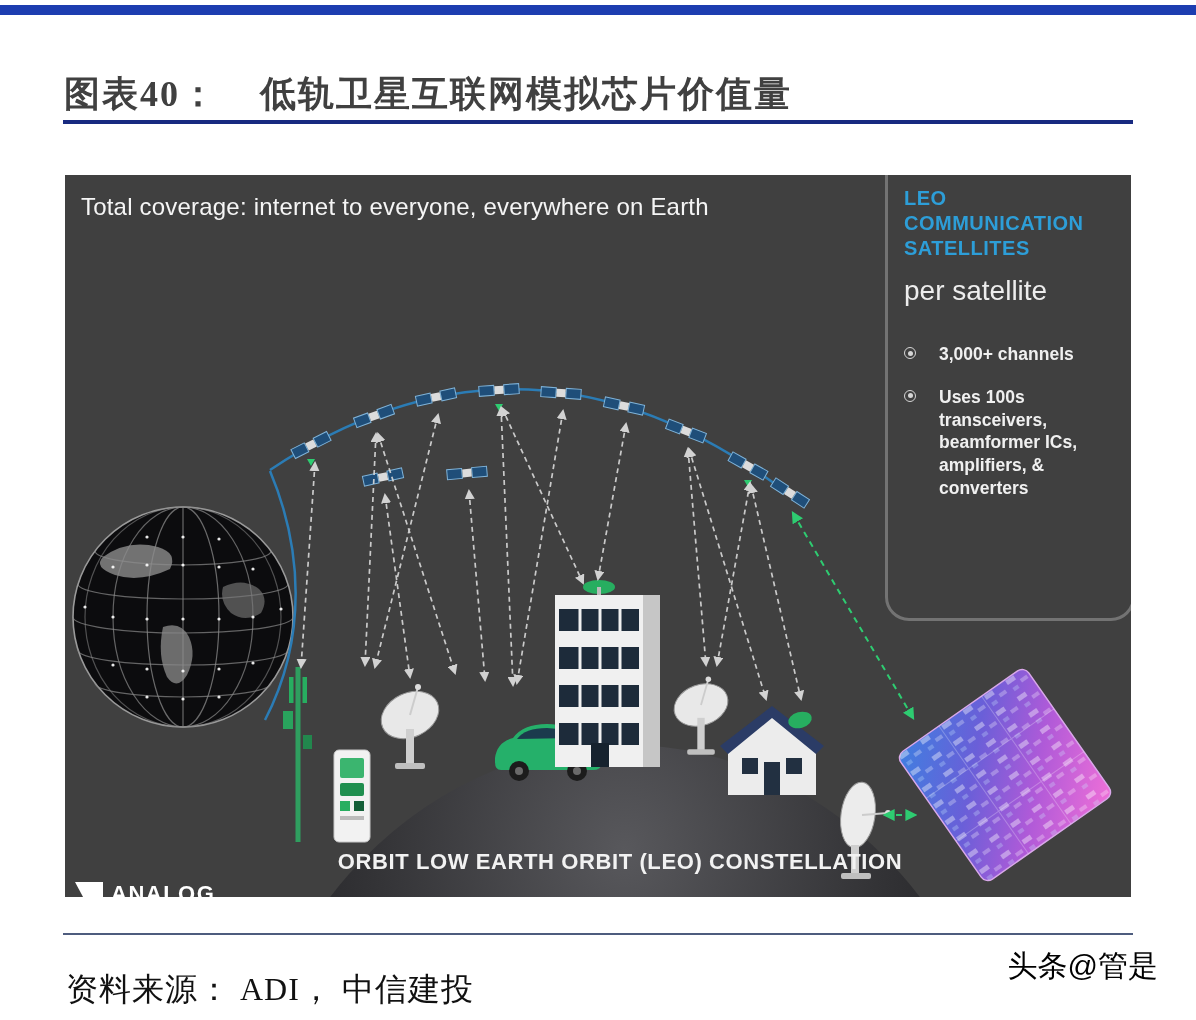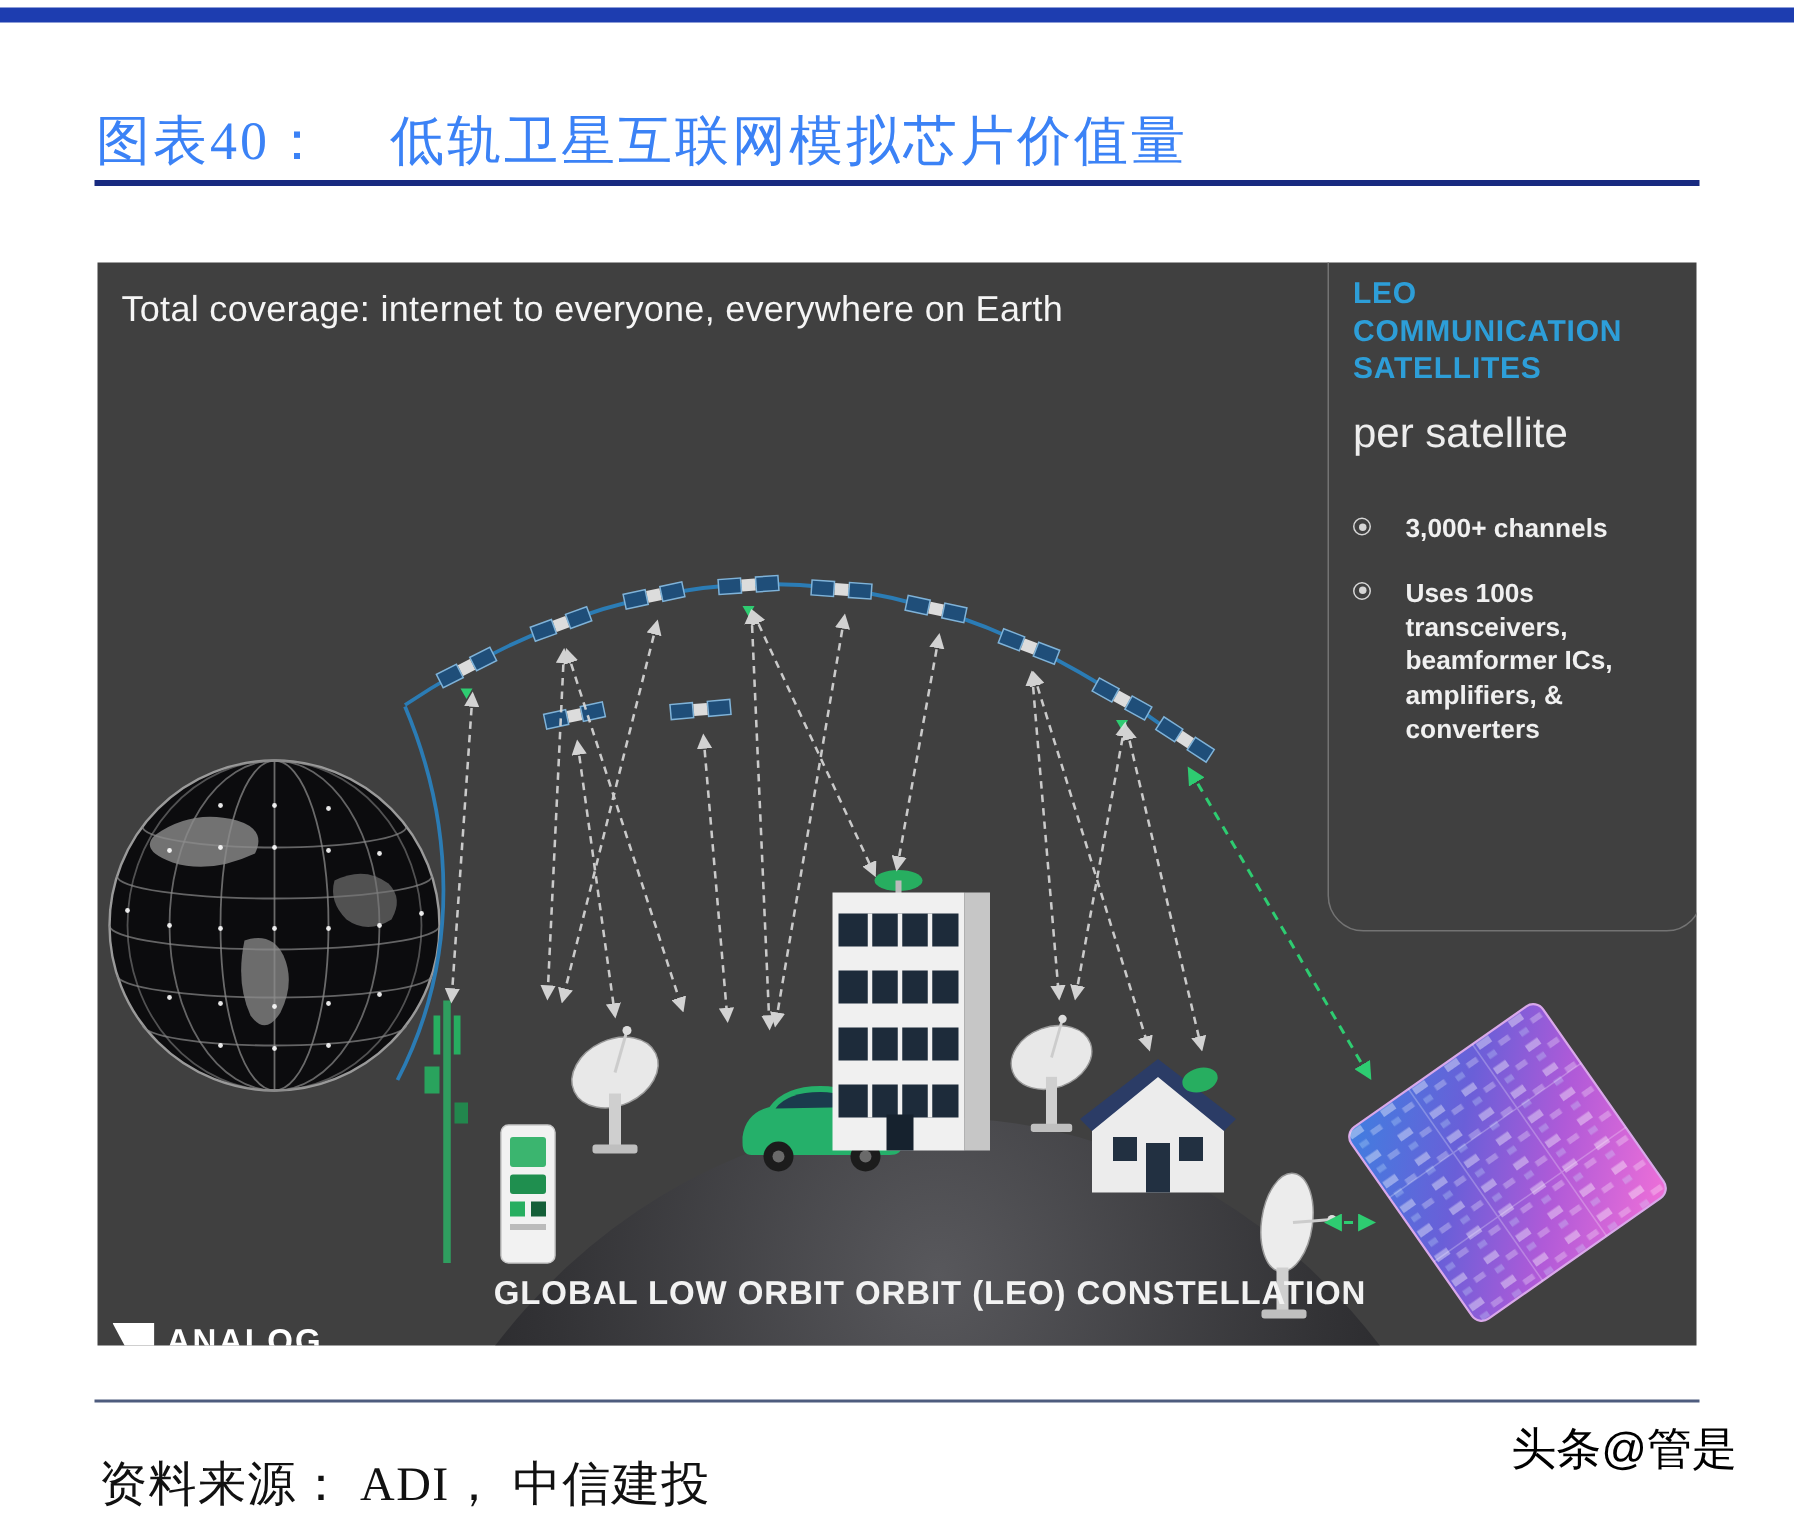--- a/index.html
+++ b/index.html
@@ -2,37 +2,37 @@
 <html><head>
 <meta charset="utf-8">
 <style>
   * { margin:0; padding:0; box-sizing:border-box; }
   html,body { width:1196px; height:1020px; background:#ffffff; overflow:hidden;
               font-family:"Liberation Sans", sans-serif; position:relative; }
 
   .top-bar { position:absolute; top:5px; left:0; width:1196px; height:10px; background:#1d3db0; }
 
   .title-row { position:absolute; top:70px; left:64px; white-space:nowrap;
-               font-family:"Liberation Serif", serif; font-weight:normal; font-size:36px;
-               letter-spacing:2px; color:#3b82f6; }
+               font-family:"Liberation Serif", serif; font-weight:bold; font-size:36px;
+               letter-spacing:2px; color:#404040; }
   .title-text { margin-left:42px; }
 
   .title-rule { position:absolute; top:120px; left:63px; width:1070px; height:4px; background:#182a80; }
 
   .figure { position:absolute; top:175px; left:65px; width:1066px; height:722px;
             background:#404040; overflow:hidden; }
 
   .headline { position:absolute; top:18px; left:16px; color:#f5f5f5; font-size:24px;
               font-weight:500; letter-spacing:0.2px; }
 
   .scene { position:absolute; top:0; left:0; width:1066px; height:722px; }
 
   
   .panel { position:absolute; top:-26px; right:-4px; width:250px; height:472px;
-           border:1px solid #737373; border-radius:24px; padding:34px 10px 0 16px; }
+           border:3px solid #737373; border-radius:24px; padding:34px 10px 0 16px; }
   .panel-title { color:#2d9ed8; font-size:20px; font-weight:bold; letter-spacing:0.5px; line-height:1.25; }
   .panel-price { color:#ffffff; font-size:60px; font-weight:bold; letter-spacing:-1px; margin-top:14px; }
   .panel-unit  { color:#ededed; font-size:28px; font-weight:400; margin-top:14px; }
   .bullet { display:flex; gap:23px; margin-top:36px; align-items:flex-start; }
   .bullet + .bullet { margin-top:20px;justify-content:flex-end; }
   .bdot { flex:0 0 auto; width:12px; height:12px; border:1.5px solid #d6d6d6; border-radius:50%;
           position:relative; margin-top:4px; }
   .bdot::after { content:""; position:absolute; inset:2.5px; background:#d6d6d6; border-radius:50%; }
   .btext { color:#f0f0f0; font-size:17.5px; font-weight:700; line-height:1.3; width:198px; }
 
@@ -280,21 +280,21 @@
     <div class="bullet">
       <span class="bdot"></span>
       <span class="btext">3,000+ channels</span>
     </div>
     <div class="bullet">
       <span class="bdot"></span>
       <span class="btext">Uses 100s transceivers, beamformer ICs, amplifiers, &amp; converters</span>
     </div>
   </div>
 
-  <div class="caption">GLOBAL LOW ORBIT ORBIT (LEO) CONSTELLATION</div>
+  <div class="caption">ORBIT LOW EARTH ORBIT (LEO) CONSTELLATION</div>
 
   <div class="adi">
     <span class="adi-mark"></span>
     <span class="adi-text">ANALOG</span>
   </div>
 </div>
 
 <div class="bottom-rule"></div>
 
 <div class="source-row">资料来源： ADI， 中信建投</div>

